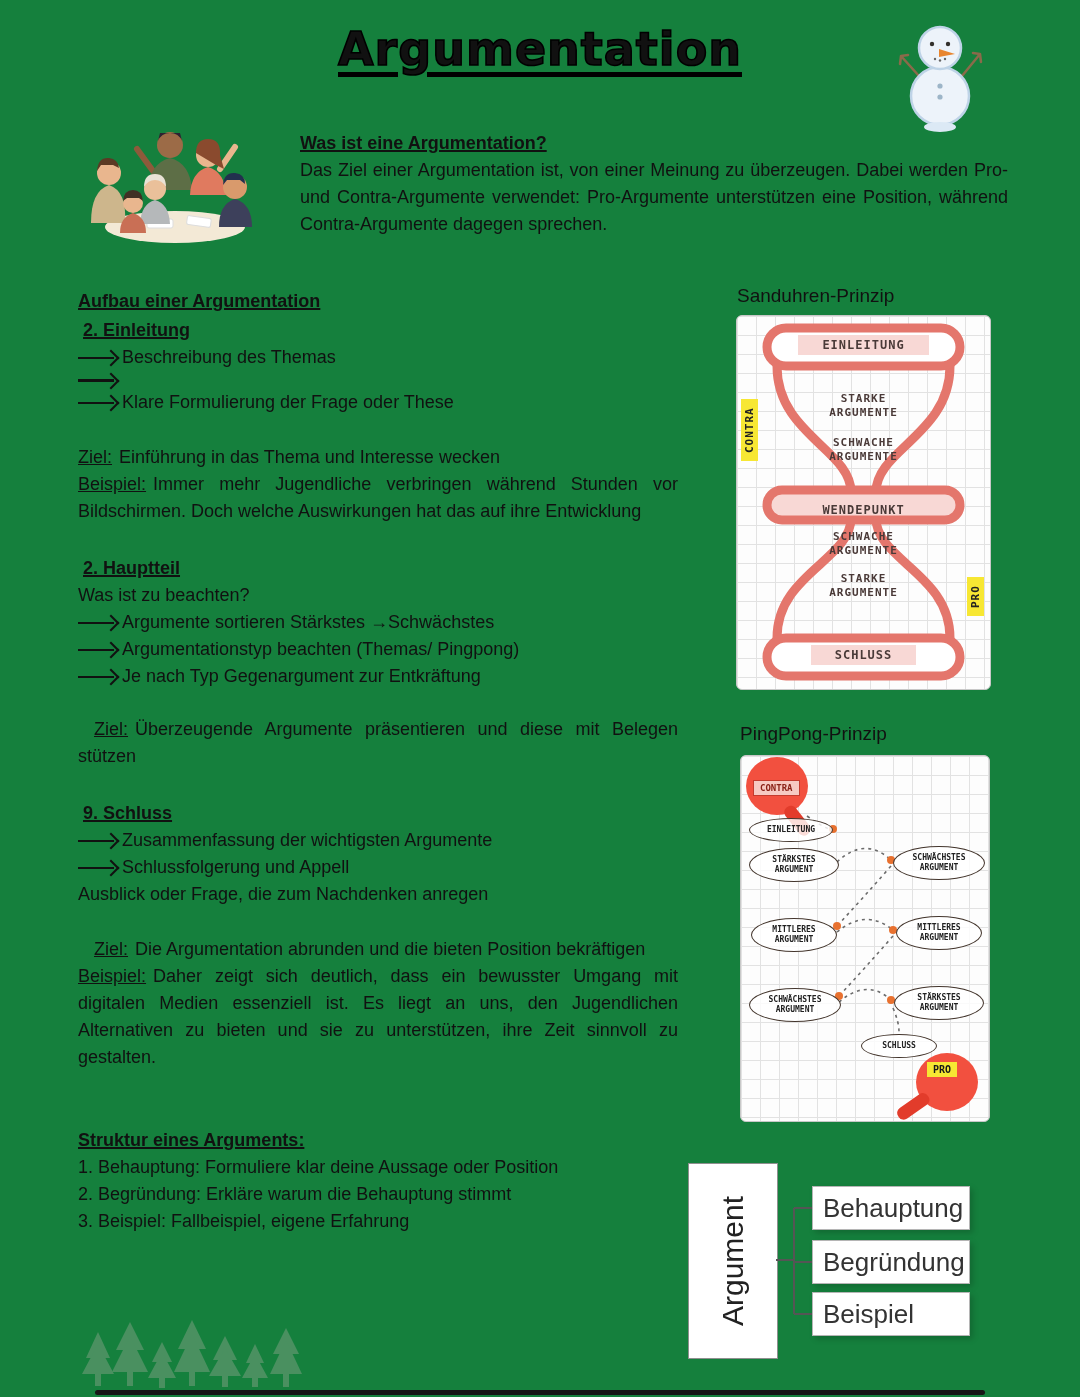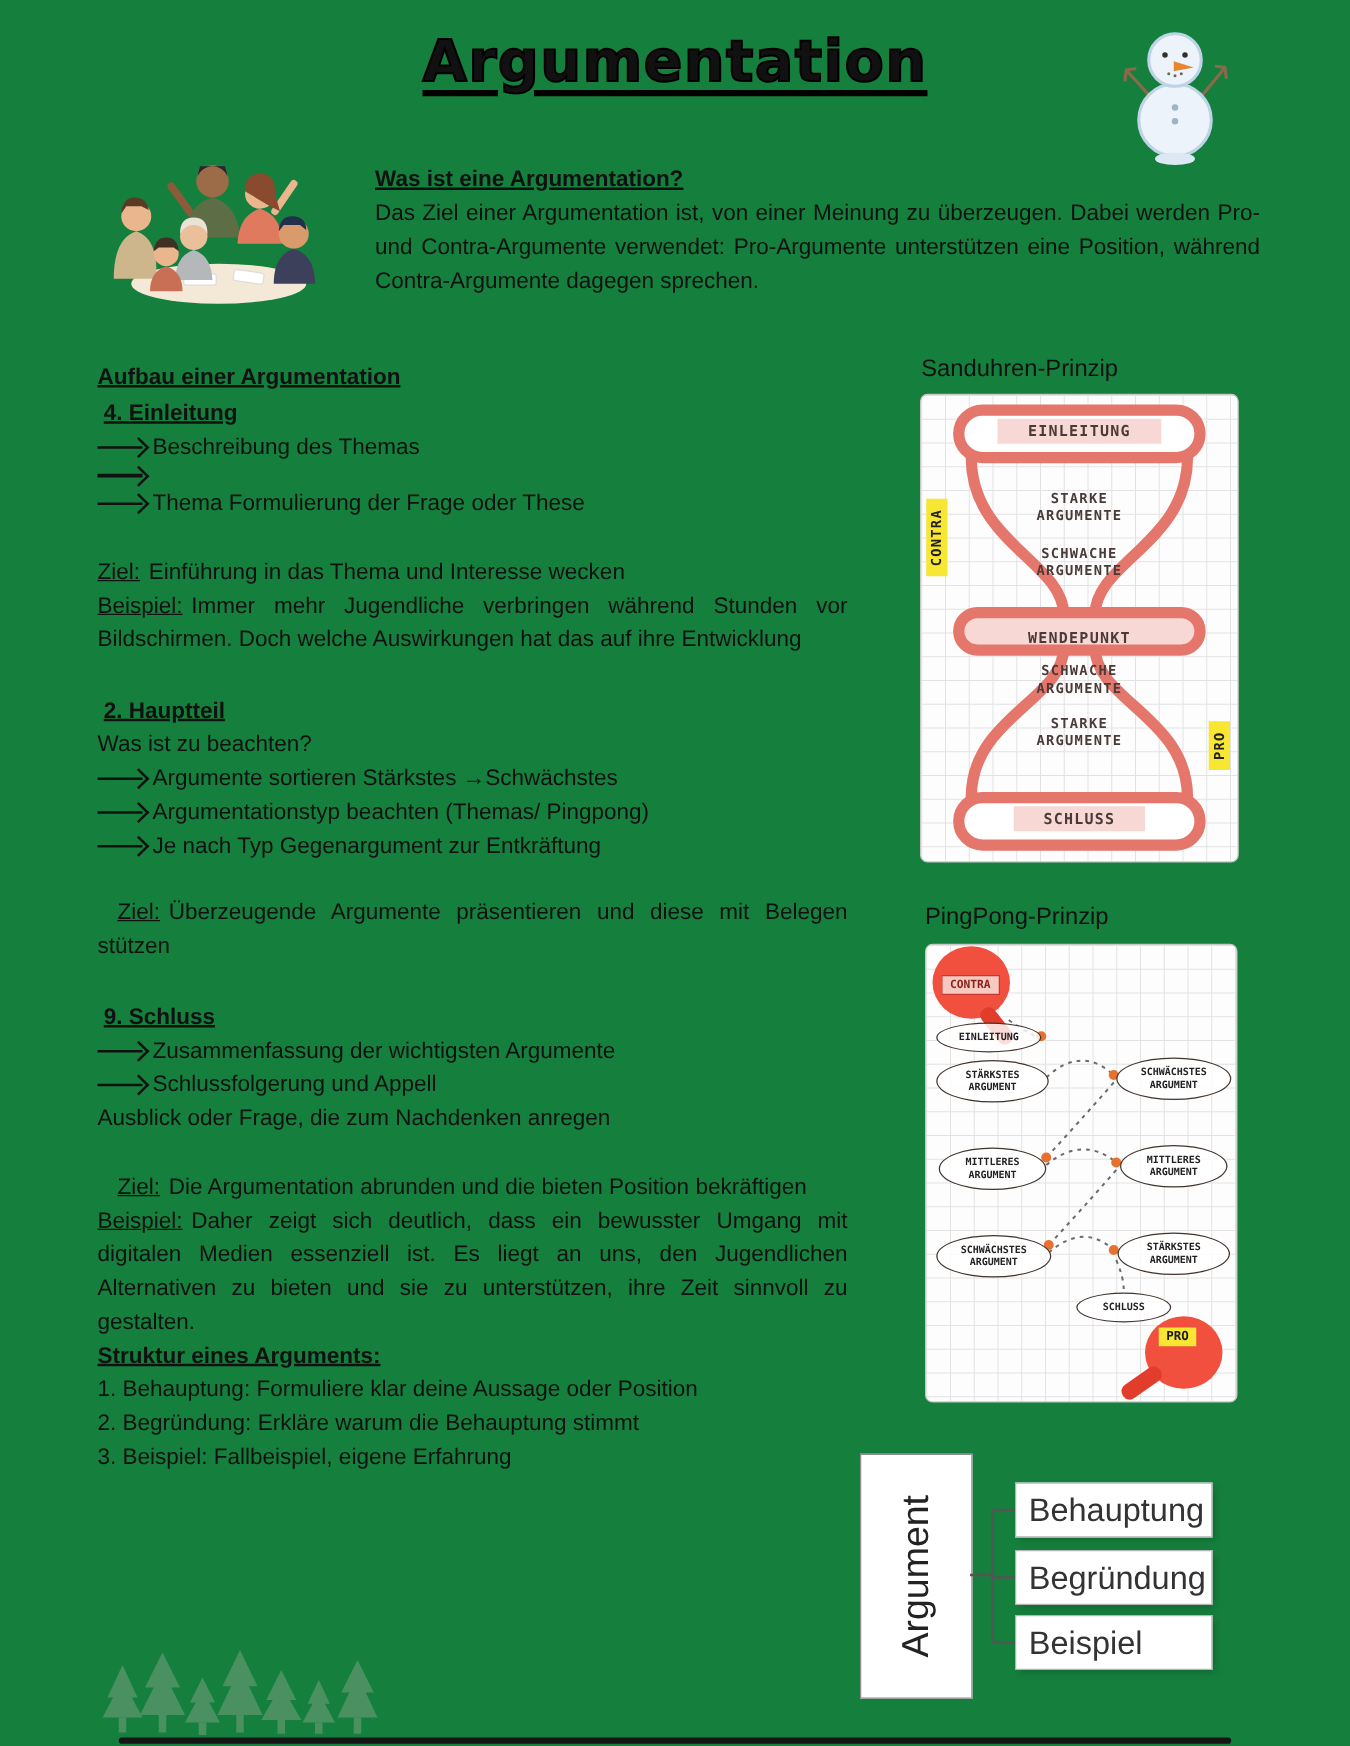--- a/index.html
+++ b/index.html
@@ -149,31 +149,31 @@
   </svg>
 
   <div class="intro">
     <div class="intro-heading"><span>Was ist eine Argumentation?</span></div>
     <div class="intro-body">Das Ziel einer Argumentation ist, von einer Meinung zu überzeugen. Dabei werden Pro- und Contra-Argumente verwendet: Pro-Argumente unterstützen eine Position, während Contra-Argumente dagegen sprechen.</div>
   </div>
 
   <div class="left-col">
     <div class="sec-heading"><span>Aufbau einer Argumentation</span></div>
 
-    <div class="sec-heading" style="margin-top:2px; margin-left:5px;"><span>4. Einleitung</span></div>
+    <div class="sec-heading" style="margin-top:2px; margin-left:5px;"><span>2. Einleitung</span></div>
     <div class="arrow-row">
       <span class="arrow-glyph"></span>
       <span>Beschreibung des Themas</span>
     </div>
     <div class="arrow-row">
       <span class="arrow-glyph"></span>
     </div>
     <div class="arrow-row">
       <span class="arrow-glyph"></span>
-      <span>Thema Formulierung der Frage oder These</span>
+      <span>Klare Formulierung der Frage oder These</span>
     </div>
 
     <div style="margin-top:28px;">
       <span class="u-label">Ziel:</span><span>Einführung in das Thema und Interesse wecken</span>
     </div>
     <div class="para">
       <span class="u-label">Beispiel:</span><span>Immer mehr Jugendliche verbringen während Stunden vor Bildschirmen. Doch welche Auswirkungen hat das auf ihre Entwicklung</span>
     </div>
 
     <div class="sec-heading" style="margin-top:30px; margin-left:5px;"><span>2. Hauptteil</span></div>
@@ -206,21 +206,21 @@
     </div>
     <div>Ausblick oder Frage, die zum Nachdenken anregen</div>
 
     <div class="para" style="margin-top:28px; text-indent:16px;">
       <span class="u-label">Ziel:</span><span>Die Argumentation abrunden und die bieten Position bekräftigen</span>
     </div>
     <div class="para">
       <span class="u-label">Beispiel:</span><span>Daher zeigt sich deutlich, dass ein bewusster Umgang mit digitalen Medien essenziell ist. Es liegt an uns, den Jugendlichen Alternativen zu bieten und sie zu unterstützen, ihre Zeit sinnvoll zu gestalten.</span>
     </div>
 
-    <div class="sec-heading" style=""><span>Struktur eines Arguments:</span></div>
+    <div class="sec-heading" style="margin-top:56px;"><span>Struktur eines Arguments:</span></div>
     <div>1. Behauptung: Formuliere klar deine Aussage oder Position</div>
     <div>2. Begründung: Erkläre warum die Behauptung stimmt</div>
     <div>3. Beispiel: Fallbeispiel, eigene Erfahrung</div>
   </div>
 
   <div class="diagram-caption" style="left:737px; top:285px; width:253px;">Sanduhren-Prinzip</div>
   <div class="grid-card sand-card">
     <svg class="sand-svg" viewBox="0 0 253 373">
       <g fill="none" stroke="#e4766c" stroke-width="9" stroke-linecap="round">
         <path d="M 40,50 C 40,118 114,134 114,176"></path>

